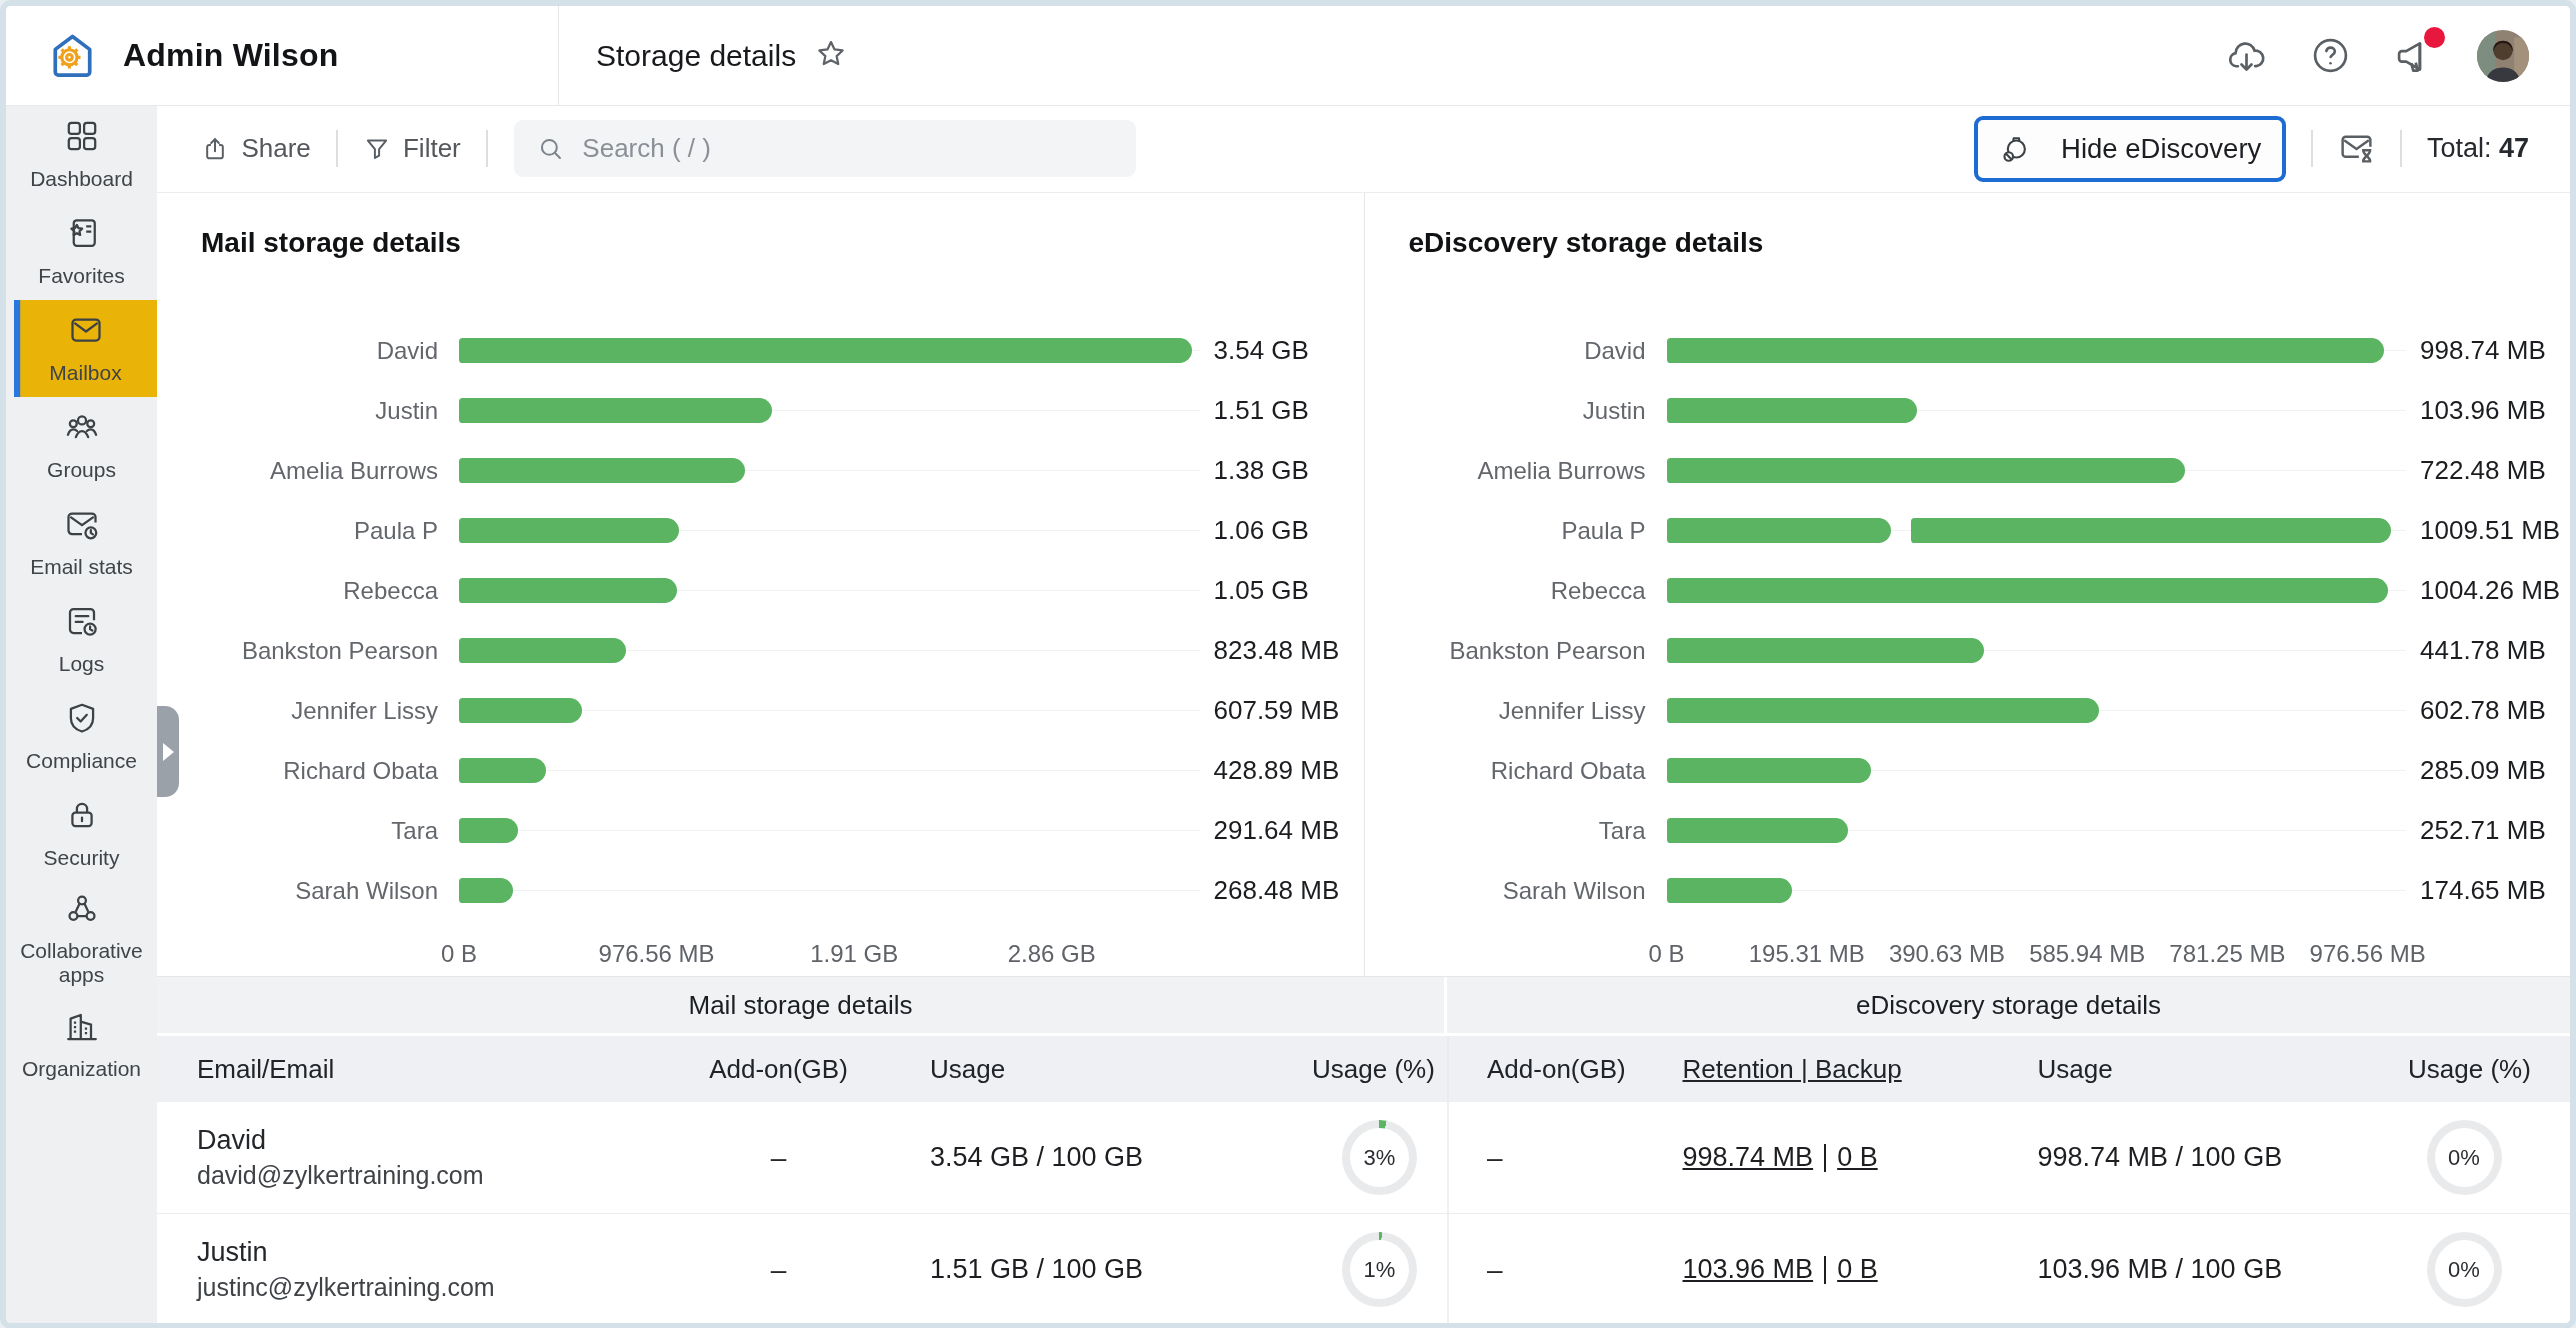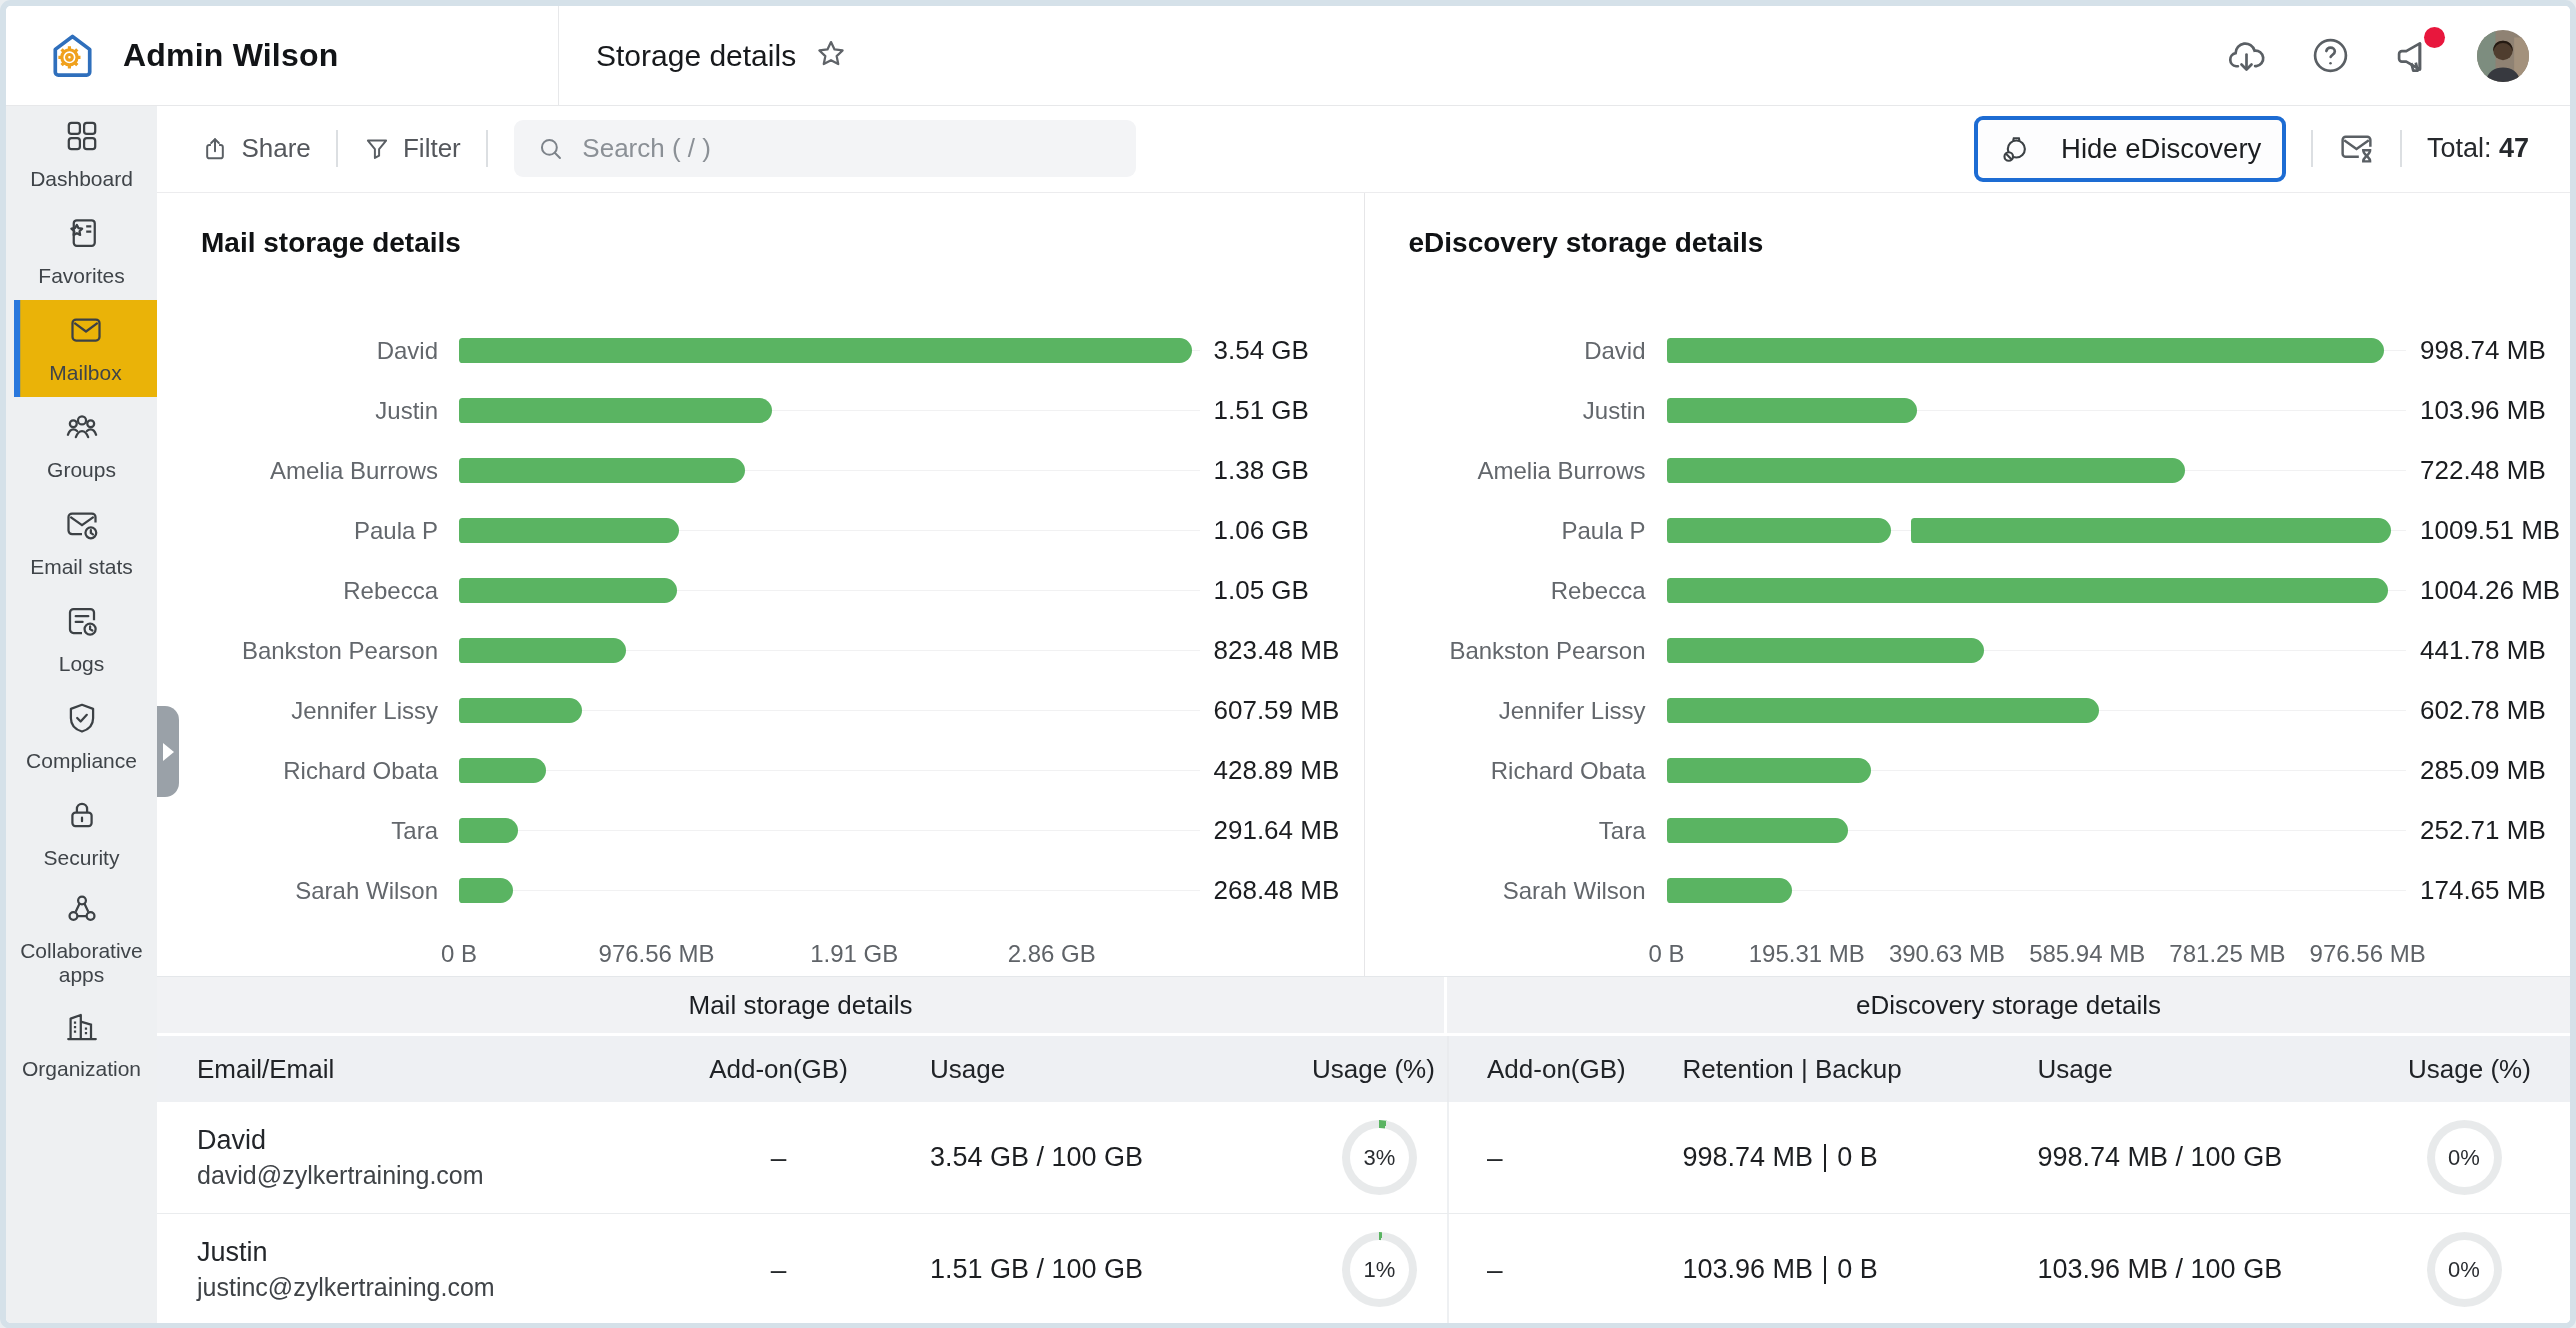--- a/index.html
+++ b/index.html
@@ -68,21 +68,21 @@
   .table{border-top:1.8px solid #e4e7ea;}
   .tgroup-row{display:flex;height:59px;background:#f1f2f4;border-bottom:3.6px solid #fff;}
   .tgroup-cell{display:flex;align-items:center;justify-content:center;font-size:26px;color:#1b1e22;}
   .tg-left{width:1290px;border-right:3.6px solid #fff;}
   .tg-right{flex:1;}
   .thead-row{display:flex;height:66px;background:#eef0f3;}
   .tgrid-left{width:1290px;display:grid;grid-template-columns:497px 249px 409px 135px;align-items:center;}
   .tgrid-right{flex:1;display:grid;grid-template-columns:222px 355px 382px 1fr;align-items:center;border-left:2.7px solid #e9ebee;}
   .th{font-size:26px;color:#202327;white-space:nowrap;}
   .c1L{padding-left:40px;} .c2L{text-align:center;} .c3L{padding-left:27px;} .c4L{text-align:right;padding-right:27px;}
-  .c1R{padding-left:38px;} .c2R{padding-left:11.5px;} .c3R{padding-left:11.5px;} .c4R{text-align:right;padding-right:50px;}
+  .c1R{padding-left:38px;} .c2R{padding-left:11.5px;text-decoration:underline;} .c3R{padding-left:11.5px;} .c4R{text-align:right;padding-right:50px;}
   .trow{display:flex;height:112px;align-items:center;border-bottom:1.8px solid #eaecee;background:#fff;cursor:pointer;}
   .trow .tgrid-right{border-left:2.7px solid #eef0f2;height:100%;}
   .td{font-size:27px;color:#1c1e21;white-space:nowrap;}
   .name-cell{line-height:1.32;}
   .name-cell .nm{color:#23262a;}
   .name-cell .em{color:#3f4347;font-size:25px;}
   .dashC{text-align:center;font-size:28px;color:#26292c;}
   .dashL{padding-left:38px;font-size:28px;color:#26292c;}
   .vbar{display:inline-block;width:2.7px;height:28px;background:#1c1e20;margin:0 10.7px;vertical-align:-6.2px;}
   .donut-wrap{display:flex;justify-content:center;}

